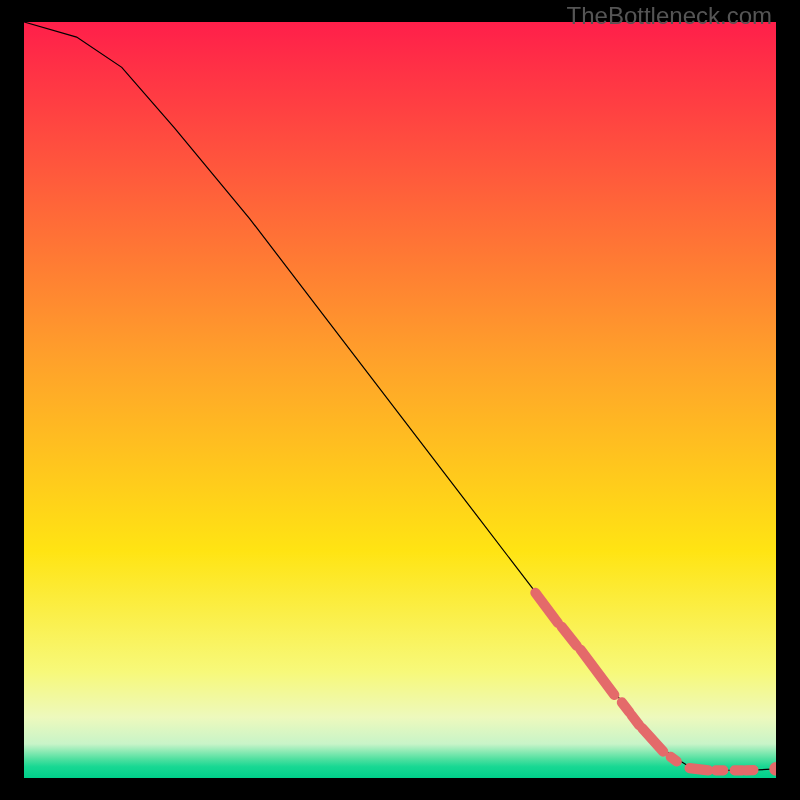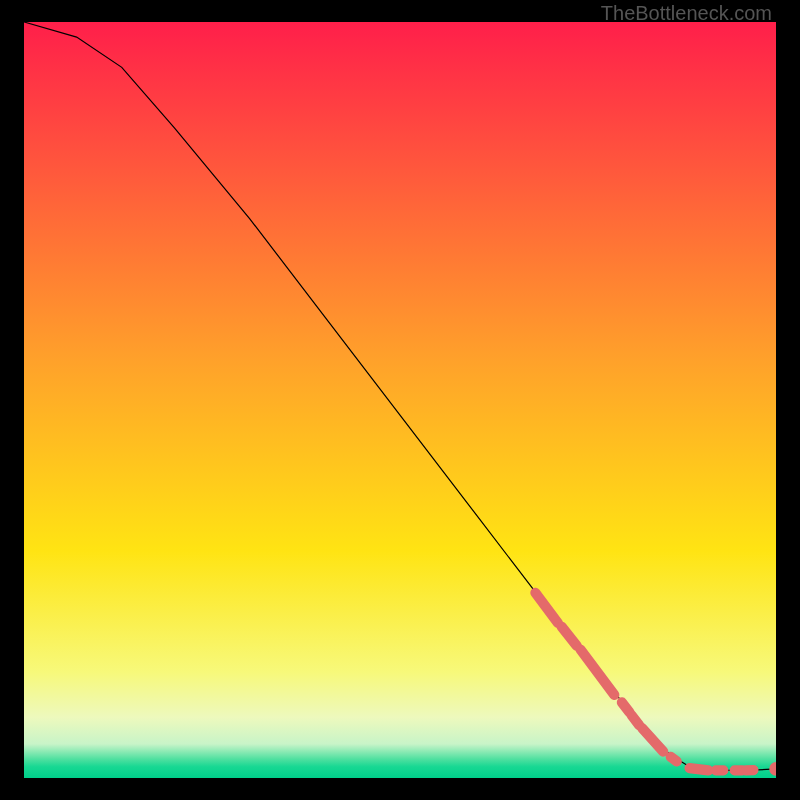--- a/index.html
+++ b/index.html
@@ -20,21 +20,21 @@
     left: 24px;
     top: 22px;
     width: 752px;
     height: 756px;
   }
   .watermark {
     position: absolute;
     top: 2px;
     right: 28px;
     font-family: Arial, Helvetica, sans-serif;
-    font-size: 20px;
+    font-size: 24px;
     font-weight: 500;
     color: #555;
   }
 </style>
 </head>
 <body>
 
 <div class="stage">
   <svg class="plot" viewBox="0 0 100 100" preserveAspectRatio="none">
     <defs>

